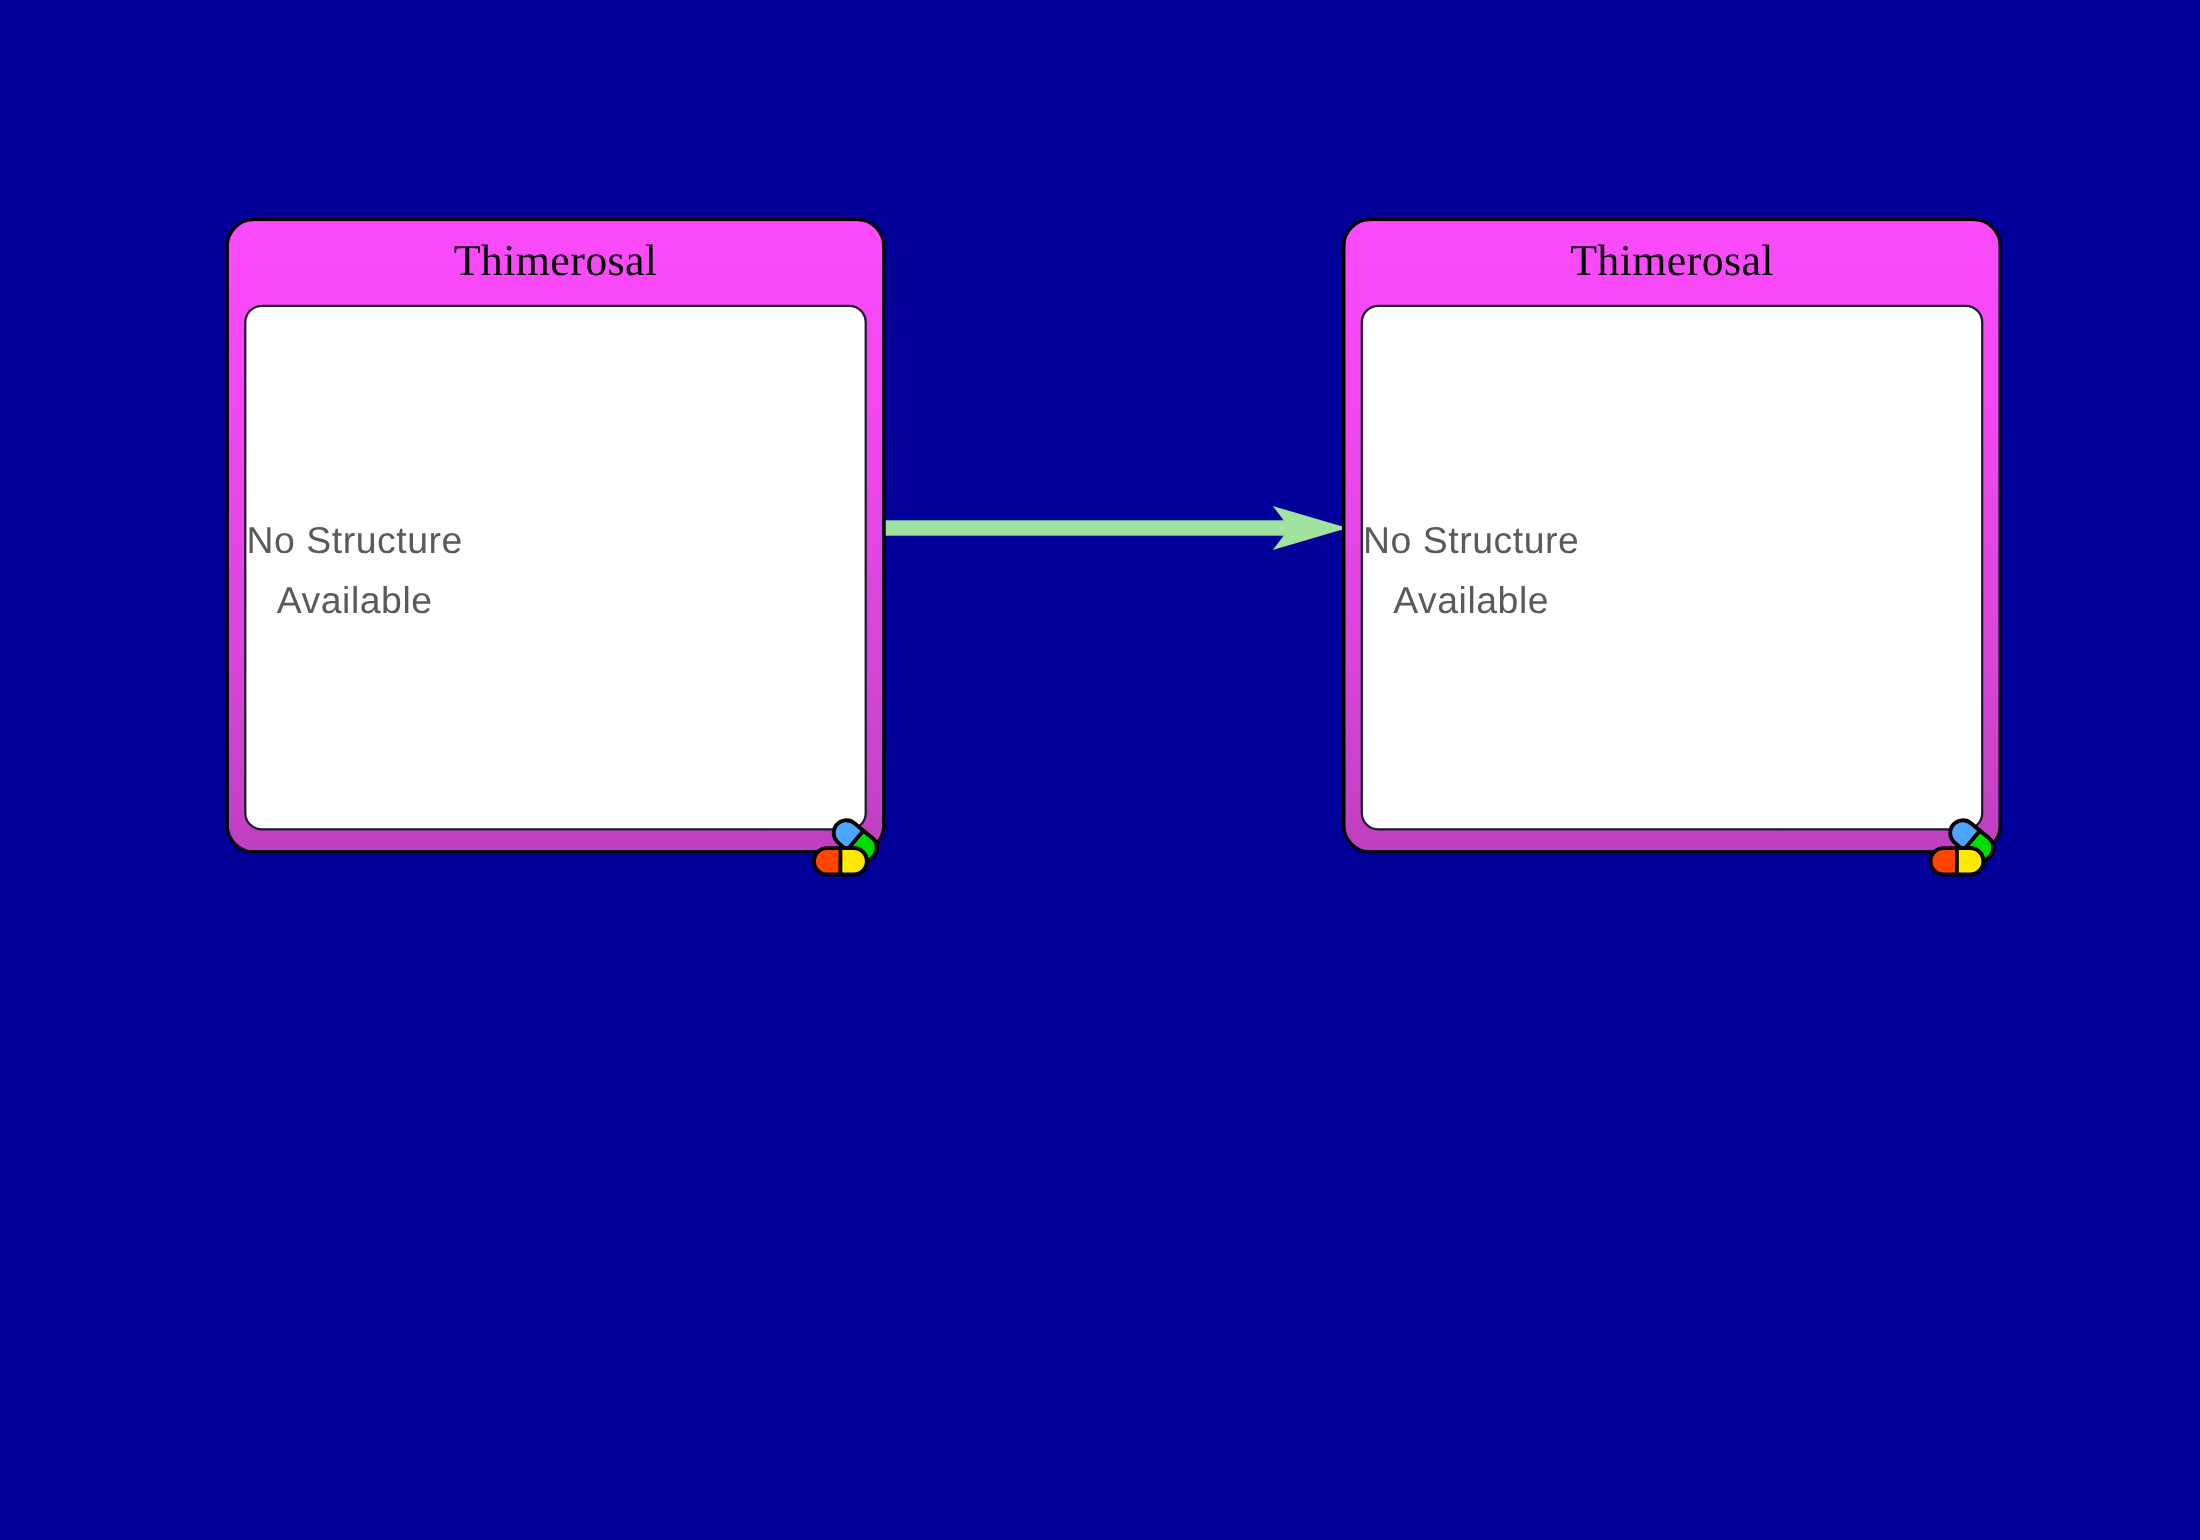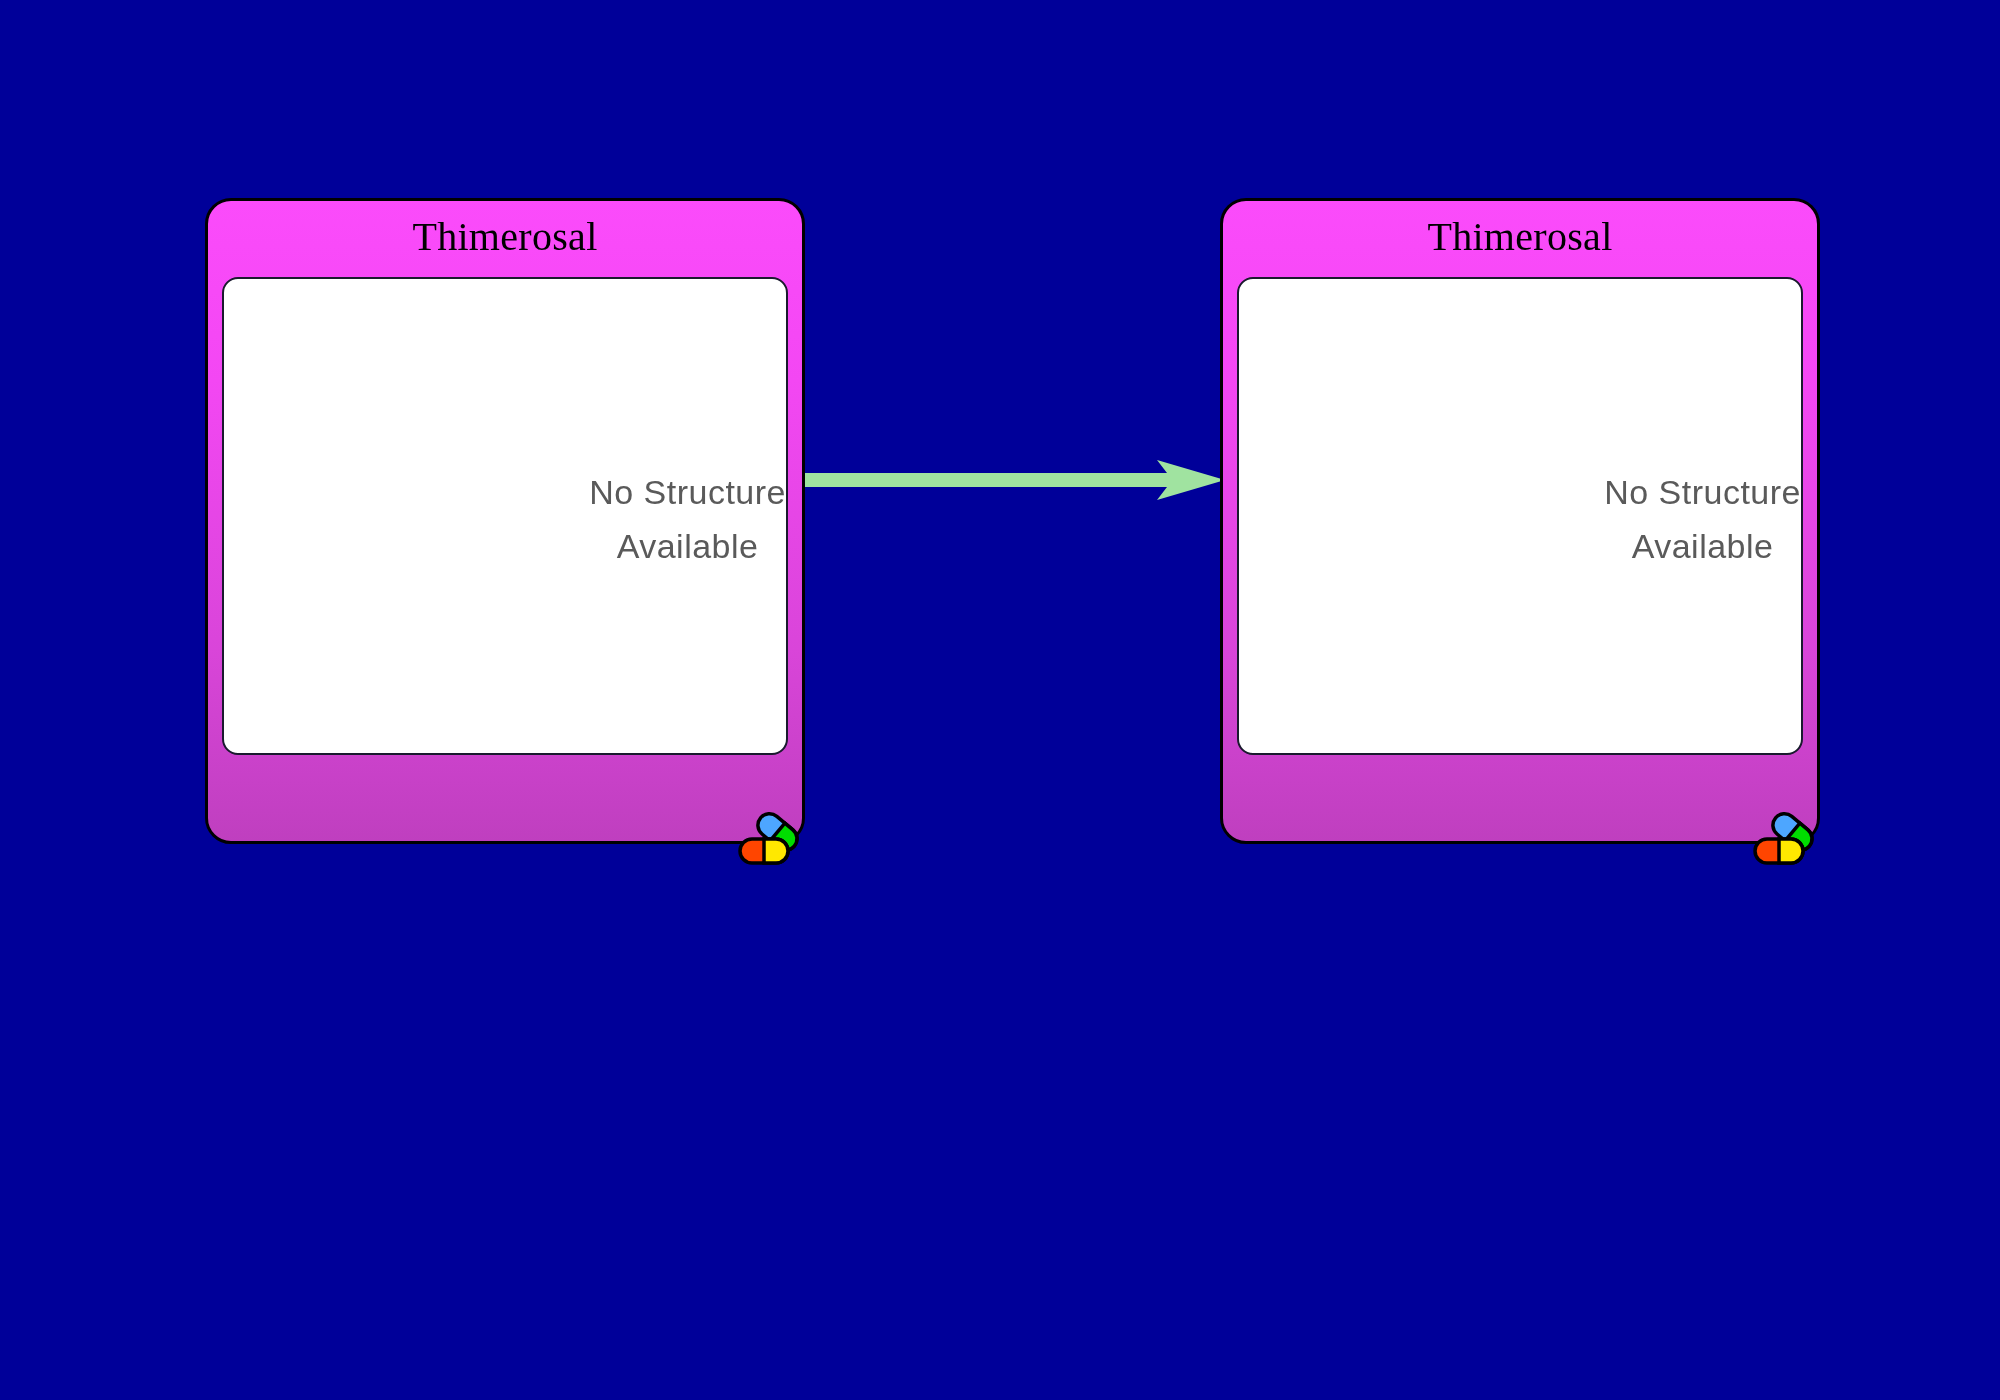--- a/index.html
+++ b/index.html
@@ -18,21 +18,21 @@
     position: relative;
     width: 2000px;
     height: 1400px;
     background: #000099;
   }
 
   
   .node-card {
     position: absolute;
     width: 600px;
-    height: 646px;
+    height: 578px;
     border-radius: 26px;
     background: linear-gradient(180deg, #FB4BFB 0%, #F347F3 28%, #D945D9 70%, #BF3FBF 100%);
     border: 3px solid #000000;
     box-sizing: border-box;
     padding: 0;
   }
 
   .node-card.left  { left: 205px;  top: 198px; }
   .node-card.right { left: 1220px; top: 198px; }
 
@@ -55,21 +55,21 @@
     left: 14px;
     top: 76px;
     width: 566px;
     height: 478px;
     background: #FFFFFF;
     border: 2px solid #1a1a2e;
     border-radius: 16px;
     box-sizing: border-box;
     display: flex;
     align-items: center;
-    justify-content: flex-end;
+    justify-content: flex-start;
   }
 
   .no-structure {
     text-align: center;
     font-family: "Liberation Sans", sans-serif;
     font-size: 34px;
     line-height: 54px;
     color: #5a5a5a;
     letter-spacing: 0.5px;
     white-space: pre-line;

